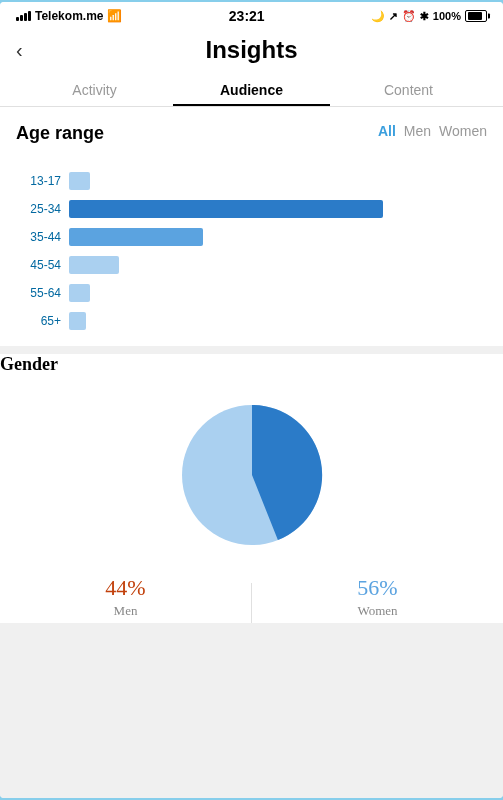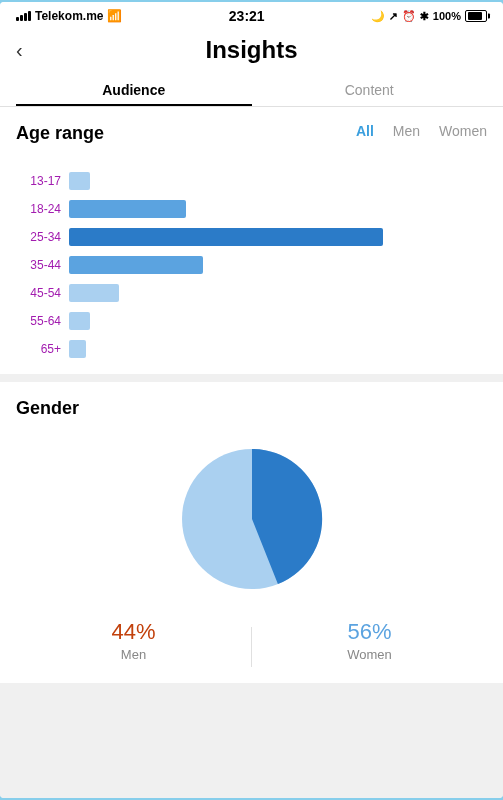--- a/index.html
+++ b/index.html
@@ -124,21 +124,21 @@
     }
 
     
     .age-header {
       display: flex;
       justify-content: space-between;
       margin-bottom: 16px;
     }
     .filter-tabs {
       display: flex;
-      gap: 19px;
+      gap: 8px;
     }
     .filter-tab {
       font-size: 14px;
       color: #999;
       cursor: pointer;
     }
     .filter-tab.active {
       color: #3b9fde;
       font-weight: 600;
     }
@@ -149,40 +149,40 @@
       gap: 10px;
       padding-left: 10px;
     }
     .bar-row {
       display: flex;
       align-items: center;
       gap: 8px;
     }
     .bar-label {
       font-size: 12px;
-      color: #a21caf;
+      color: #0369a1;
       text-align: right;
       width: 35px;
       flex-shrink: 0;
     }
     .bar-container {
       flex: 1;
     }
     .bar {
       height: 18px;
       border-radius: 2px;
     }
     .bar.dark { background: #2b7bc8; }
     .bar.medium { background: #5ba3e0; }
     .bar.light { background: #aad0f0; }
 
     
     .gender-section {
       background: white;
-      padding: 16px;
+      font-family: Liberation Serif, serif;
     }
     .pie-container {
       display: flex;
       justify-content: center;
       margin: 20px 0;
     }
     .pie-chart {
       width: 160px;
       height: 160px;
     }
@@ -242,20 +242,23 @@
       </div>
     </div>
   </div>
 
   <div class="header">
     <div class="header-top">
       <span class="back-btn">‹</span>
       <span class="header-title">Insights</span>
     </div>
     <div class="tabs">
+      <div class="tab">
+        <span>Activity</span>
+      </div>
       <div class="tab active">
         <span>Audience</span>
       </div>
       <div class="tab">
         <span>Content</span>
       </div>
     </div>
   </div>
 
   <div class="content">
@@ -270,26 +273,20 @@
         </div>
       </div>
       <div class="bar-chart">
         <div class="bar-row">
           <span class="bar-label">13-17</span>
           <div class="bar-container">
             <div class="bar light" style="width:5%"></div>
           </div>
         </div>
         <div class="bar-row">
-          <span class="bar-label">18-24</span>
-          <div class="bar-container">
-            <div class="bar medium" style="width:28%"></div>
-          </div>
-        </div>
-        <div class="bar-row">
           <span class="bar-label">25-34</span>
           <div class="bar-container">
             <div class="bar dark" style="width:75%"></div>
           </div>
         </div>
         <div class="bar-row">
           <span class="bar-label">35-44</span>
           <div class="bar-container">
             <div class="bar medium" style="width:32%"></div>
           </div>

